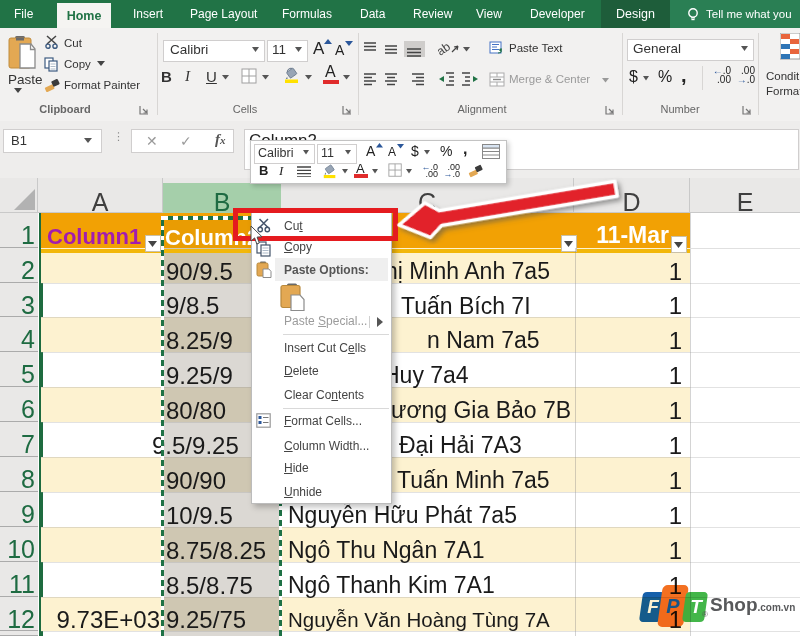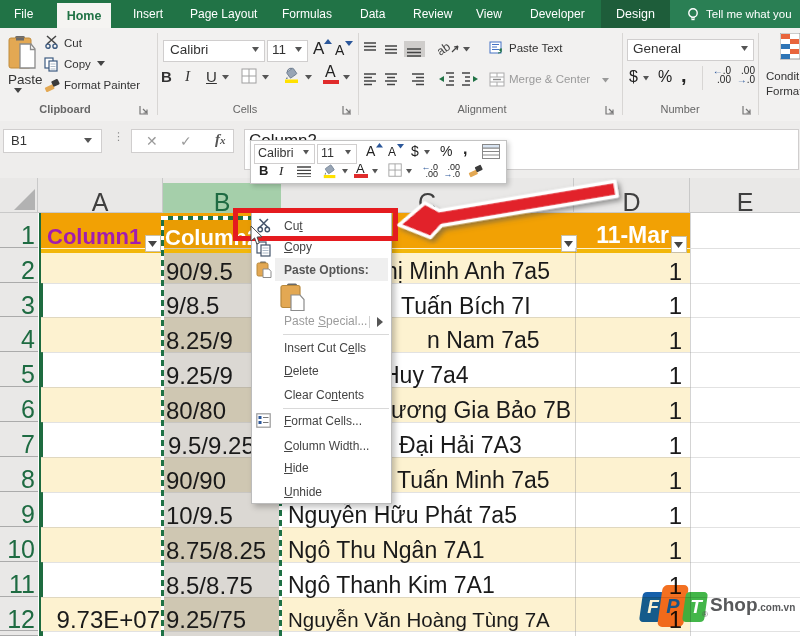--- a/index.html
+++ b/index.html
@@ -349,28 +349,28 @@
 
 <div class="cell" style="left:47px;top:213px;width:110px;height:35px;line-height:47px;color:#a21caf;font-weight:bold;font-size:22px;">Column1</div>
 <div class="cell" style="left:165px;top:216px;width:112px;height:32px;line-height:44px;color:#fff;font-weight:bold;font-size:22px;">Column2</div>
 <div class="cell" style="left:574px;top:213px;width:95px;height:35px;line-height:45px;color:#fff;font-weight:bold;font-size:23px;text-align:right;">11-Mar</div>
 
 <div class="cell" style="left:166px;top:248px;height:52px;line-height:47px;">90/9.5</div>
 <div class="cell" style="left:166px;top:283px;height:34px;line-height:46px;">9/8.5</div>
 <div class="cell" style="left:166px;top:317px;height:35px;line-height:47px;">8.25/9</div>
 <div class="cell" style="left:166px;top:352px;height:35px;line-height:47px;">9.25/9</div>
 <div class="cell" style="left:166px;top:387px;height:35px;line-height:47px;">80/80</div>
-<div class="cell" style="left:152px;top:422px;height:35px;line-height:47px;margin-left:16px;">9.5/9.25</div>
+<div class="cell" style="left:152px;top:422px;height:35px;line-height:47px;">9.5/9.25</div>
 <div class="cell" style="left:166px;top:457px;height:35px;line-height:47px;">90/90</div>
 <div class="cell" style="left:166px;top:492px;height:35px;line-height:47px;">10/9.5</div>
 <div class="cell" style="left:166px;top:527px;height:35px;line-height:47px;">8.75/8.25</div>
 <div class="cell" style="left:166px;top:562px;height:35px;line-height:47px;">8.5/8.75</div>
 <div class="cell" style="left:166px;top:597px;height:34px;line-height:46px;text-align:center;">9.25/75</div>
 
-<div class="cell" style="left:41px;top:597px;width:119px;height:34px;line-height:46px;text-align:right;">9.73E+07</div>
+<div class="cell" style="left:41px;top:597px;width:119px;height:34px;line-height:46px;text-align:right;">9.73E+03</div>
 
 <div class="cell" style="left:385px;top:248px;height:35px;line-height:47px;font-size:23px;">hị Minh Anh 7a5</div>
 <div class="cell" style="left:401px;top:283px;height:34px;line-height:46px;font-size:23px;">Tuấn Bích 7I</div>
 <div class="cell" style="left:389px;top:317px;height:32px;line-height:47px;font-size:23px;margin-left:38px;">n Nam 7a5</div>
 <div class="cell" style="left:383px;top:352px;height:35px;line-height:47px;font-size:23px;">Huy 7a4</div>
 <div class="cell" style="left:391px;top:387px;height:35px;line-height:47px;font-size:23px;">ương Gia Bảo 7B</div>
 <div class="cell" style="left:399px;top:422px;height:35px;line-height:47px;font-size:23px;">Đại Hải 7A3</div>
 <div class="cell" style="left:397px;top:457px;height:35px;line-height:47px;font-size:23px;">Tuấn Minh 7a5</div>
 <div class="cell" style="left:288px;top:492px;height:35px;line-height:47px;font-size:23px;">Nguyễn Hữu Phát 7a5</div>
 <div class="cell" style="left:288px;top:527px;height:35px;line-height:47px;font-size:23px;">Ngô Thu Ngân 7A1</div>

